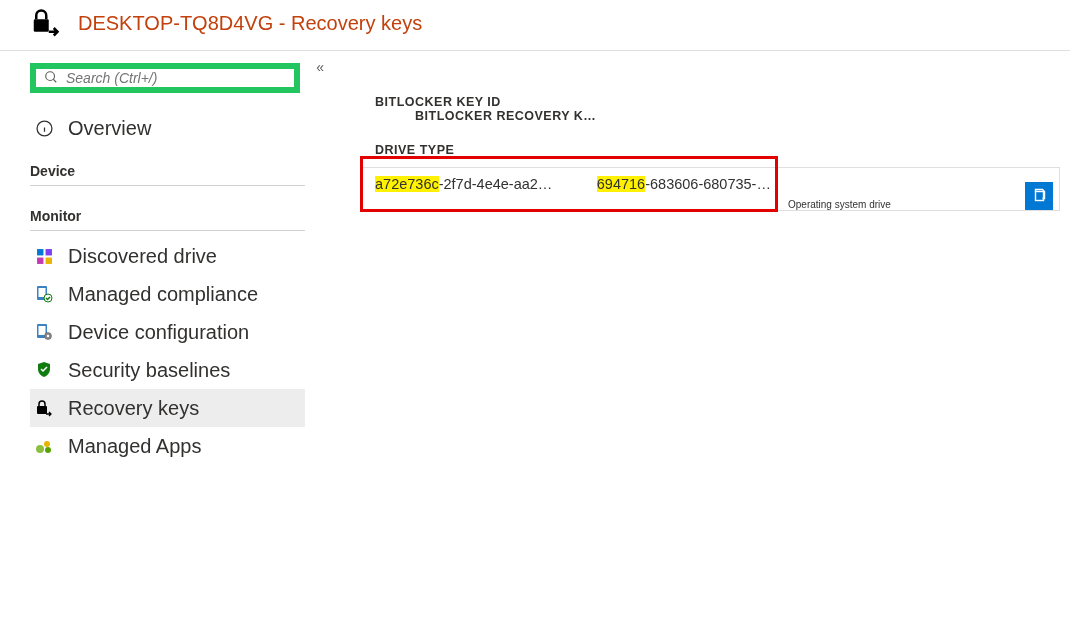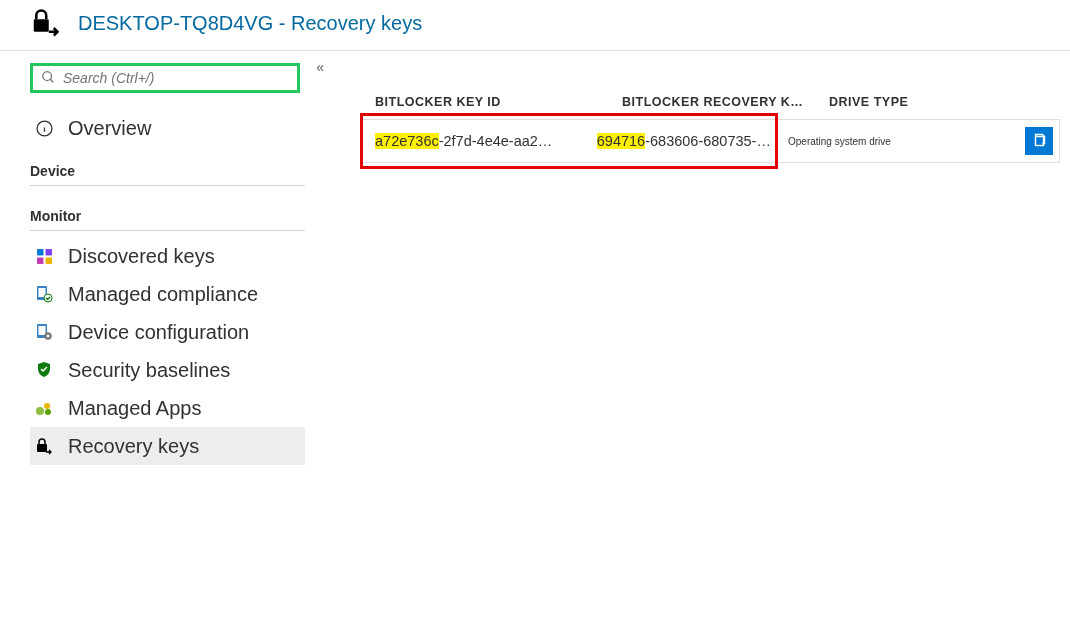--- a/index.html
+++ b/index.html
@@ -20,21 +20,21 @@
     }
     .header-icon {
       width: 30px;
       height: 30px;
       margin-right: 18px;
       flex-shrink: 0;
     }
     .header-title {
       font-size: 20px;
       font-weight: 400;
-      color: #0369a1;
+      color: #c2410c;
     }
     .main {
       display: flex;
       height: calc(100% - 52px);
     }
     .sidebar {
       width: 330px;
       padding: 12px 0 0 30px;
       position: relative;
       flex-shrink: 0;
@@ -43,21 +43,21 @@
       position: absolute;
       top: 8px;
       right: 6px;
       font-size: 14px;
       color: #605e5c;
       cursor: pointer;
     }
     .search-box {
       width: 270px;
       height: 30px;
-      border: 3px solid #22c55e;
+      border: 6px solid #22c55e;
       display: flex;
       align-items: center;
       padding: 0 8px;
       margin-bottom: 16px;
     }
     .search-box svg { flex-shrink: 0; }
     .search-input {
       border: none;
       outline: none;
       flex: 1;
@@ -97,33 +97,34 @@
       width: 275px;
     }
     .content {
       flex: 1;
       padding: 44px 10px 0 30px;
     }
     .table-header {
       display: flex;
       padding-left: 15px;
       padding-bottom: 10px;
+      flex-direction: column;
     }
     .th {
       font-size: 12.5px;
       font-weight: 600;
       letter-spacing: 0.5px;
       color: #323130;
     }
     .th1 { width: 207px; }
     .th2 { width: 207px; margin-left: 40px; }
-    .th3 { flex: 1; }
+    .th3 { flex: 1; margin-top: 20px; }
     .table-row {
       display: flex;
-      align-items: center;
+      align-items: flex-end;
       height: 44px;
       border: 1px solid #e1dfdd;
       border-left: none;
     }
     .red-frame {
       border: 3px solid #e30000;
       height: 56px;
       display: flex;
       align-items: center;
       padding-left: 12px;
@@ -194,21 +195,21 @@
 
     <div class="nav-item">
       <span class="icon">
         <svg width="17" height="17" viewBox="0 0 16 16">
           <rect x="1" y="1" width="6" height="6" fill="#0078d4"></rect>
           <rect x="9" y="1" width="6" height="6" fill="#7e3ff2"></rect>
           <rect x="1" y="9" width="6" height="6" fill="#c239b3"></rect>
           <rect x="9" y="9" width="6" height="6" fill="#e8b500"></rect>
         </svg>
       </span>
-      <span>Discovered keys</span>
+      <span>Discovered drive</span>
     </div>
 
     <div class="nav-item">
       <span class="icon">
         <svg width="18" height="18" viewBox="0 0 18 18">
           <rect x="2" y="1" width="10" height="14" rx="1" fill="#3b82c4"></rect>
           <rect x="3.5" y="3" width="7" height="9" fill="#fff"></rect>
           <circle cx="13" cy="13" r="4" fill="#fff" stroke="#107c10" stroke-width="1"></circle>
           <path d="M11 13l1.5 1.5L15 12" stroke="#107c10" stroke-width="1.5" fill="none"></path>
         </svg>
@@ -232,40 +233,40 @@
     <div class="nav-item">
       <span class="icon">
         <svg width="18" height="18" viewBox="0 0 18 18">
           <path d="M9 1l6 2v5c0 4-3 7-6 8-3-1-6-4-6-8V3l6-2z" fill="#107c10"></path>
           <path d="M6 8l2 2 4-4" stroke="#fff" stroke-width="1.5" fill="none"></path>
         </svg>
       </span>
       <span>Security baselines</span>
     </div>
 
-    <div class="nav-item">
-      <span class="icon">
-        <svg width="18" height="18" viewBox="0 0 18 18">
-          <circle cx="5" cy="12" r="4" fill="#8cbf3f"></circle>
-          <circle cx="12" cy="7" r="3" fill="#e8b500"></circle>
-          <circle cx="13" cy="13" r="3" fill="#57a300"></circle>
-        </svg>
-      </span>
-      <span>Managed Apps</span>
-    </div>
-
     <div class="nav-item selected">
       <span class="icon">
         <svg width="18" height="18" viewBox="0 0 18 18" fill="none">
           <rect x="2" y="7" width="10" height="8" rx="1" fill="#000"></rect>
           <path d="M4 7V5a3 3 0 016 0v2" stroke="#000" stroke-width="1.5"></path>
           <path d="M11 15h5M14 13l2 2-2 2" stroke="#000" stroke-width="1.3"></path>
         </svg>
       </span>
       <span>Recovery keys</span>
+    </div>
+
+    <div class="nav-item">
+      <span class="icon">
+        <svg width="18" height="18" viewBox="0 0 18 18">
+          <circle cx="5" cy="12" r="4" fill="#8cbf3f"></circle>
+          <circle cx="12" cy="7" r="3" fill="#e8b500"></circle>
+          <circle cx="13" cy="13" r="3" fill="#57a300"></circle>
+        </svg>
+      </span>
+      <span>Managed Apps</span>
     </div>
   </div>
 
   <div class="content">
     <div class="table-header">
       <div class="th th1">BITLOCKER KEY ID</div>
       <div class="th th2">BITLOCKER RECOVERY K…</div>
       <div class="th th3">DRIVE TYPE</div>
     </div>
 

